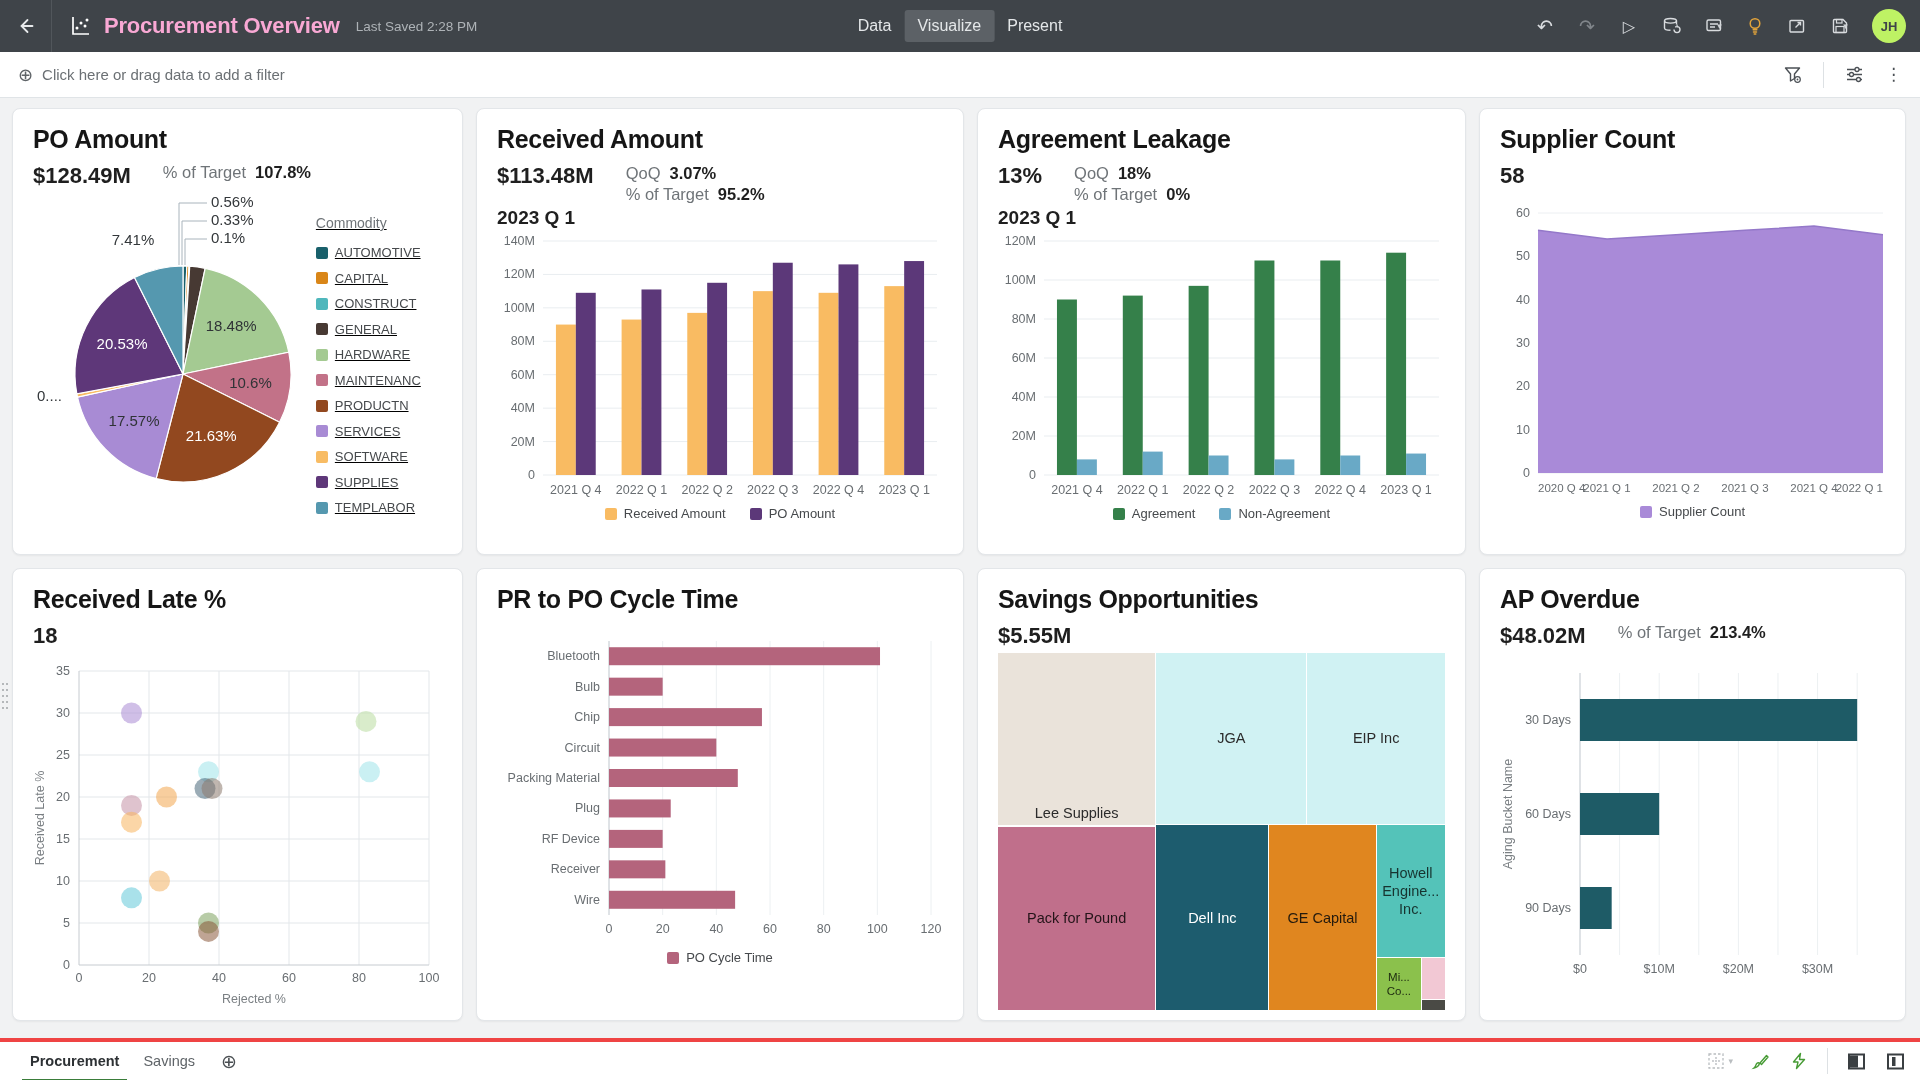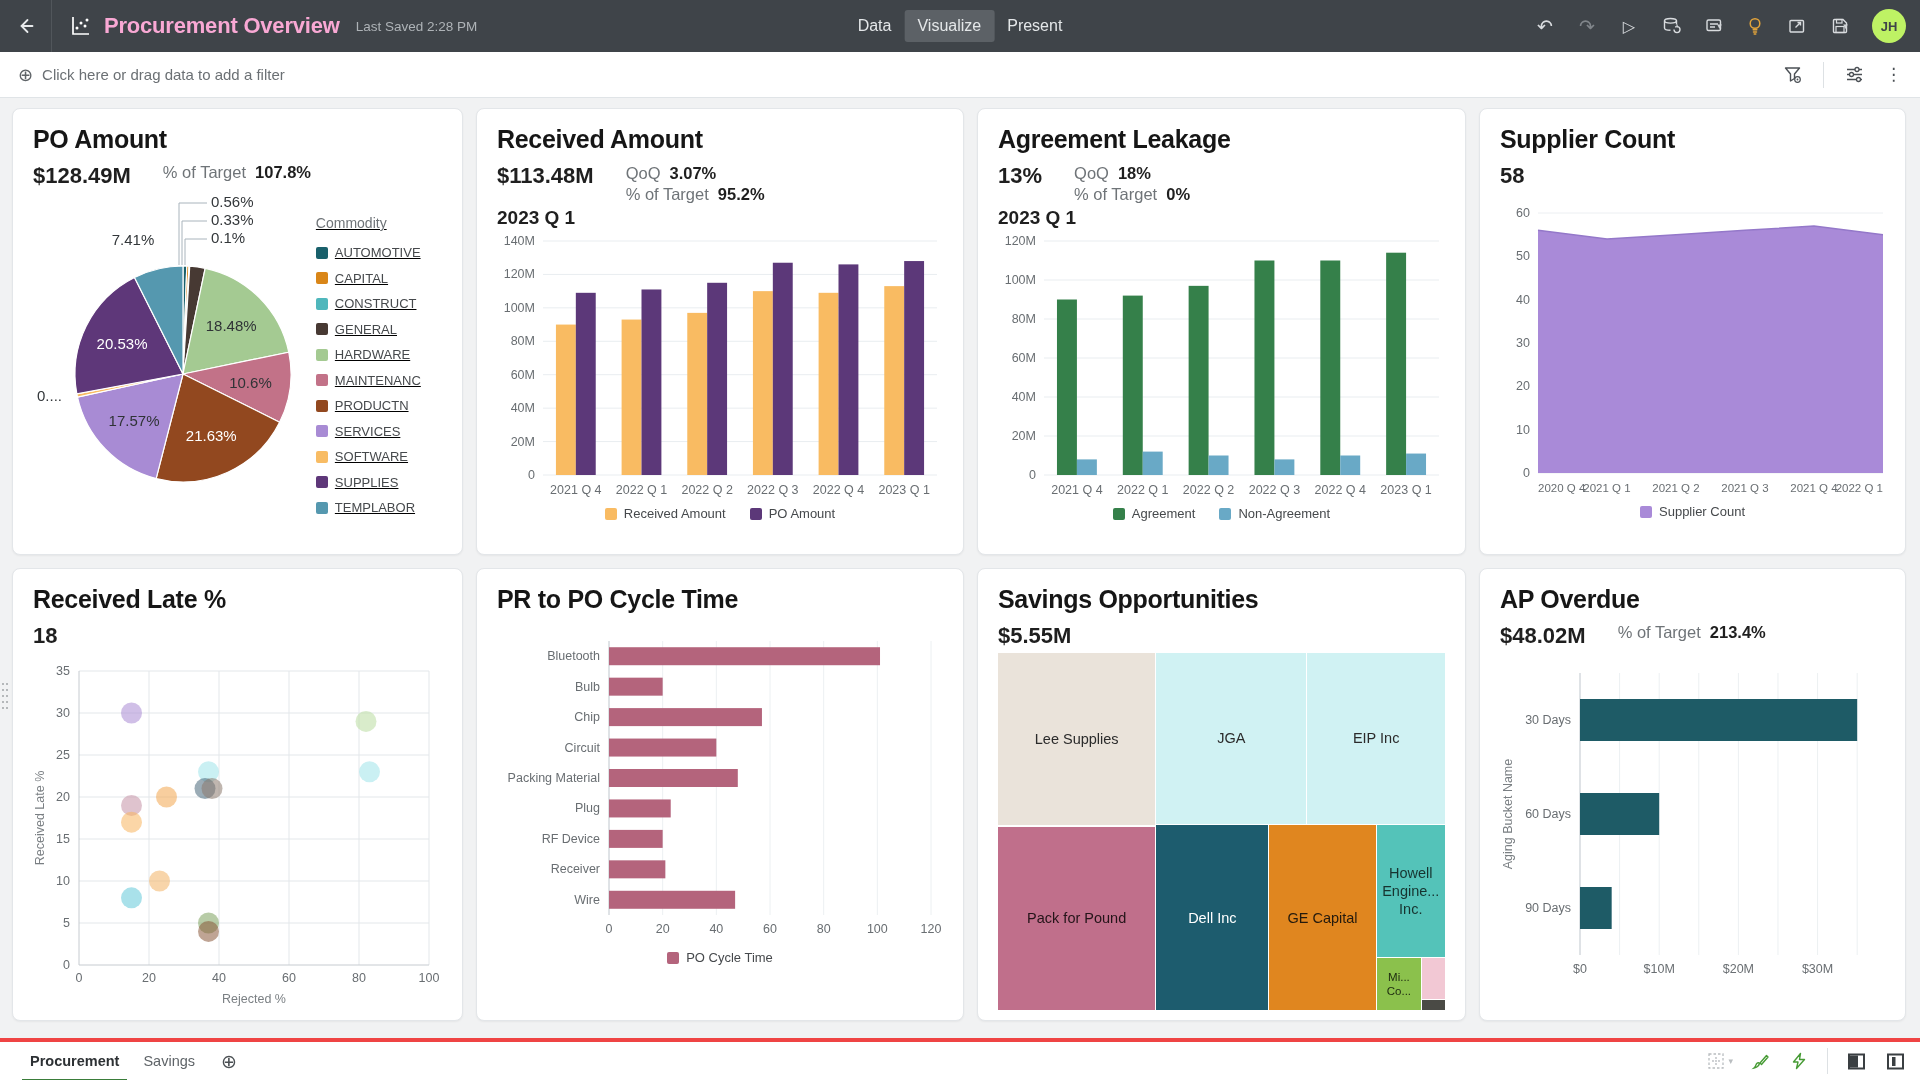--- a/index.html
+++ b/index.html
@@ -536,21 +536,21 @@
           </div>
       </div>
     </div>
 
     <div class="card">
       <h2>Savings Opportunities</h2>
       <div class="kpi-row">
           <span class="kpi">$5.55M</span>
         </div>
       <div class="treemap" id="treemap">
-          <div class="tile" style="left: 0%; top: 0%; width: 35.2%; height: 48.3%; background: rgb(234, 227, 218); color: rgb(43, 43, 43);">
+          <div class="tile" style="left: 0%; top: 0%; width: 35.2%; height: 48.3%; background: rgb(234, 227, 218); color: rgb(43, 43, 43); align-items: flex-end;">
             <span>Lee Supplies</span>
           </div>
           <div class="tile" style="left: 35.4%; top: 0%; width: 33.6%; height: 47.9%; background: rgb(208, 242, 243); color: rgb(43, 43, 43);">
             <span>JGA</span>
           </div>
           <div class="tile" style="left: 69.2%; top: 0%; width: 30.8%; height: 47.9%; background: rgb(208, 242, 243); color: rgb(43, 43, 43);">
             <span>EIP Inc</span>
           </div>
           <div class="tile" style="left: 0%; top: 48.7%; width: 35.2%; height: 51.3%; background: rgb(192, 111, 139); color: rgb(36, 20, 25);">
             <span>Pack for Pound</span>

